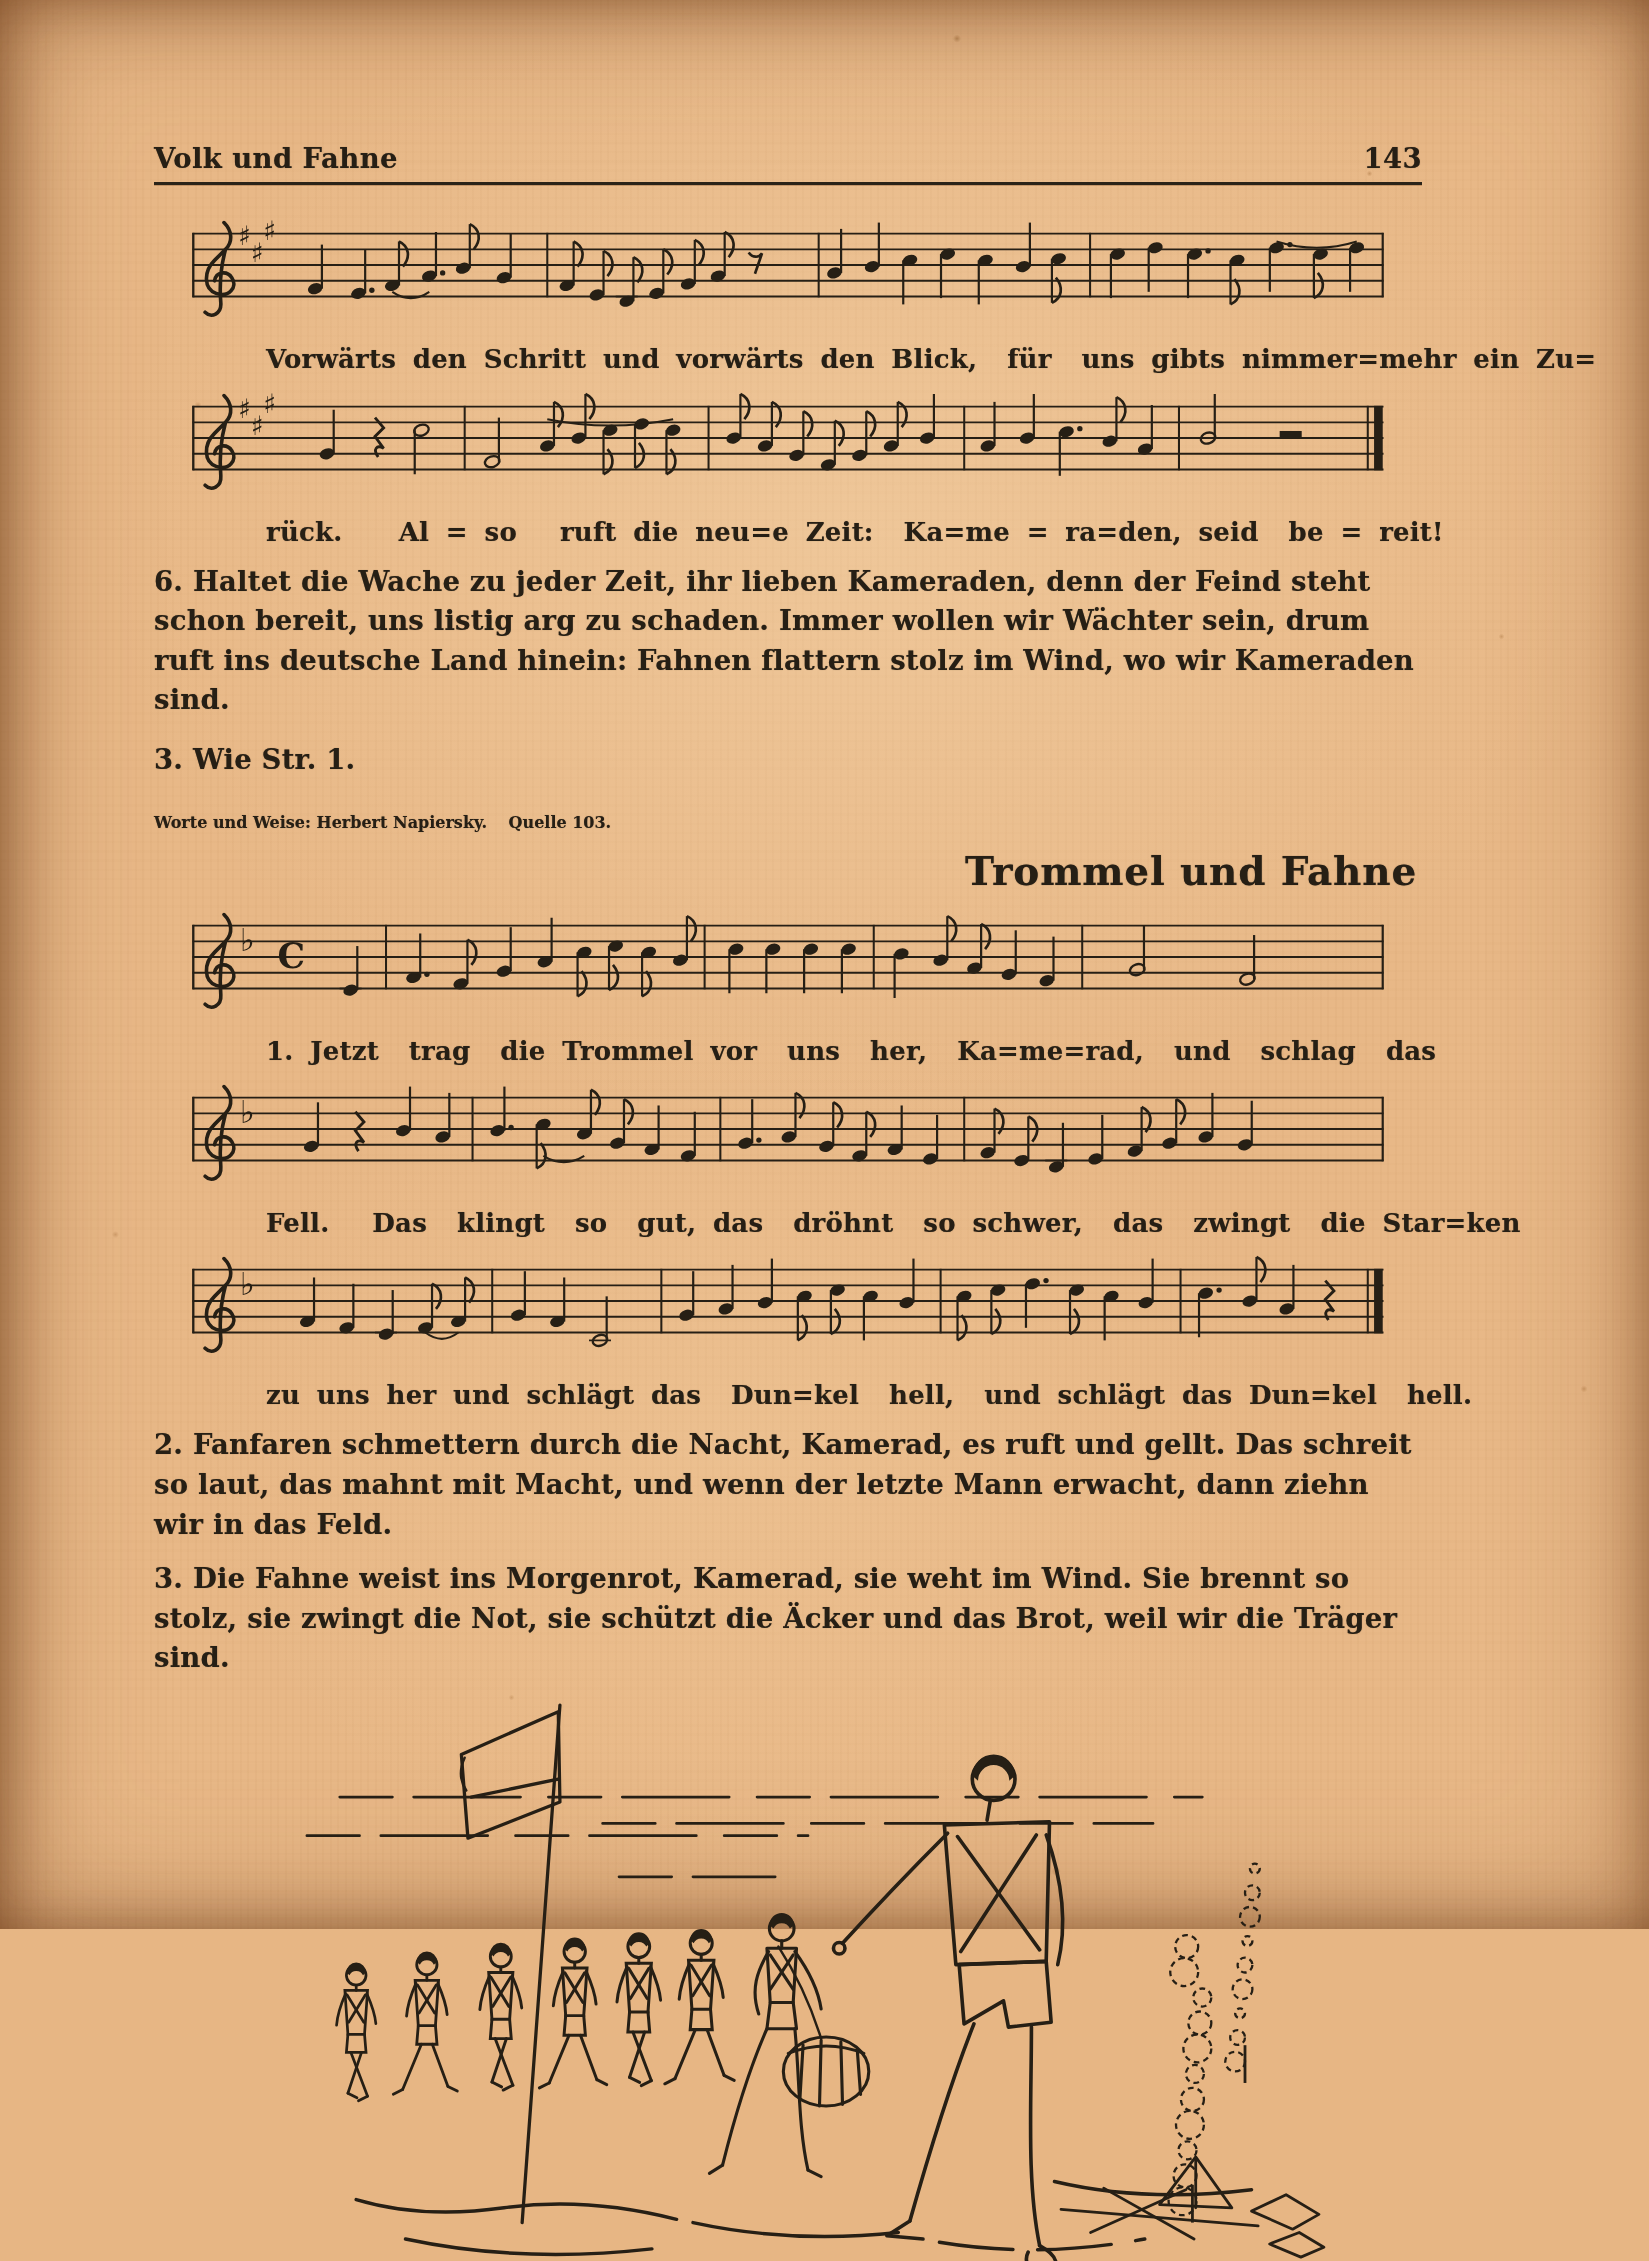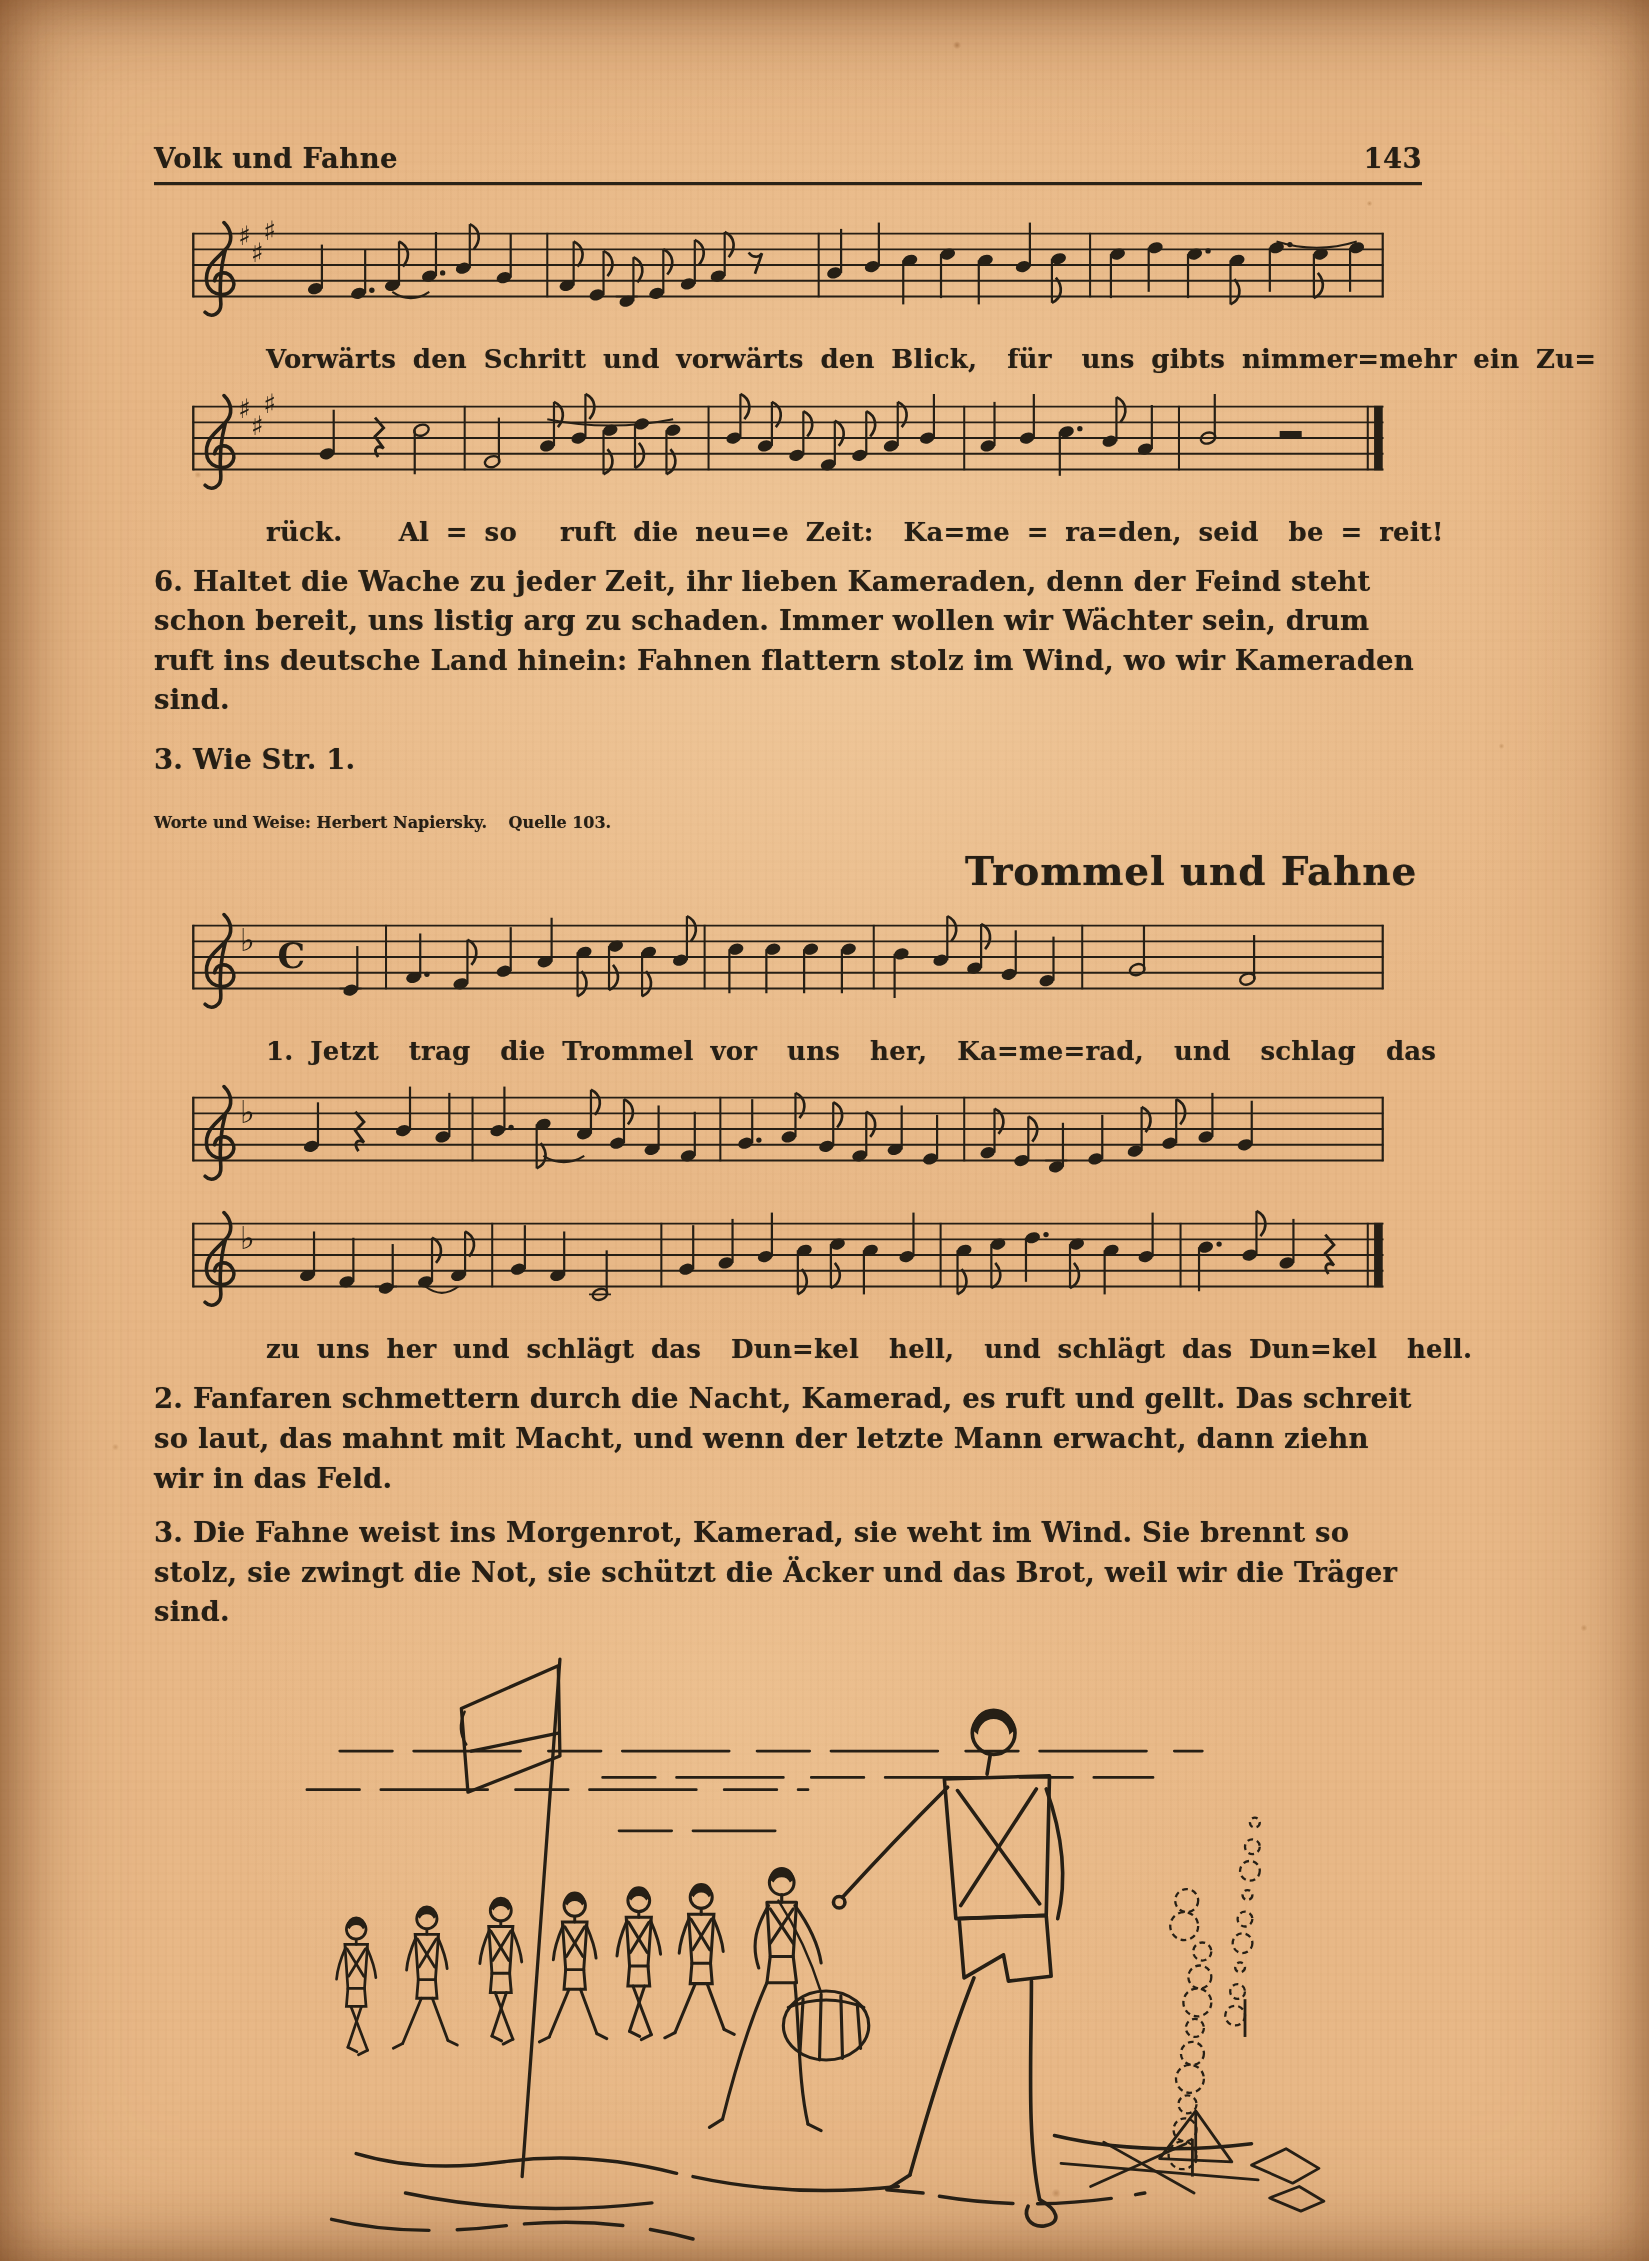--- a/index.html
+++ b/index.html
@@ -2,21 +2,21 @@
 <html style="font-size:13.3px"><head>
 <meta charset="utf-8">
 <style>
   html,body{margin:0;padding:0;}
   body{
     width:1650px;height:2261px;overflow:hidden;
     font-family:"DejaVu Serif","Liberation Serif",serif;
     background:#e7b684;
   }
   .page{
-    position:relative;width:1650px;height:2261px;
+    position:relative;width:1650px;height:1929px;
     background-color:#e8b887;
     background-image:
       radial-gradient(1166px 916px at 52% 28%, rgba(255,233,195,.30), rgba(255,233,195,0) 65%),
       radial-gradient(916px 750px at 45% 75%, rgba(250,220,175,.22), rgba(250,220,175,0) 60%),
       radial-gradient(5px 5px at 12% 21%, rgba(150,95,40,.35), rgba(150,95,40,0) 70%),
       radial-gradient(4.2px 4.2px at 83% 9%, rgba(150,95,40,.4), rgba(150,95,40,0) 70%),
       radial-gradient(5.8px 5.8px at 58% 2%, rgba(140,85,35,.45), rgba(140,85,35,0) 70%),
       radial-gradient(4.2px 4.2px at 91% 33%, rgba(150,95,40,.35), rgba(150,95,40,0) 70%),
       radial-gradient(5px 5px at 7% 64%, rgba(150,95,40,.3), rgba(150,95,40,0) 70%),
       radial-gradient(6.7px 6.7px at 64% 97%, rgba(140,85,35,.35), rgba(140,85,35,0) 70%),
@@ -372,20 +372,21 @@
         <ellipse cx="1292" cy="80" rx="9.5" ry="6.8" transform="rotate(-18 1292 80)" fill="#261f15"></ellipse>
         <line x1="1300.5" y1="80" x2="1300.5" y2="24" stroke="#261f15" stroke-width="2.8"></line>
         <ellipse cx="1342" cy="90" rx="9.5" ry="6.8" transform="rotate(-18 1342 90)" fill="#261f15"></ellipse>
         <line x1="1350.5" y1="90" x2="1350.5" y2="34" stroke="#261f15" stroke-width="2.8"></line>
         <line x1="360" y1="29" x2="360" y2="111" stroke="#261f15" stroke-width="2.6"></line>
         <line x1="675" y1="29" x2="675" y2="111" stroke="#261f15" stroke-width="2.6"></line>
         <line x1="985" y1="29" x2="985" y2="111" stroke="#261f15" stroke-width="2.6"></line>
         <path d="M450 104 Q 476 120 502 104" fill="none" stroke="#261f15" stroke-width="2.6"></path>
         <line x1="1517" y1="29" x2="1517" y2="111" stroke="#261f15" stroke-width="2.8"></line>
       </svg>
+    <div class="lyrics">Fell.  Das  klingt  so  gut, das  dröhnt  so schwer,  das  zwingt  die Star=ken</div>
 
     <svg class="staff-svg tight" viewBox="0 0 1522 150">
         <line x1="4" y1="30" x2="1518" y2="30" stroke="#261f15" stroke-width="2.4"></line>
         <line x1="4" y1="50" x2="1518" y2="50" stroke="#261f15" stroke-width="2.4"></line>
         <line x1="4" y1="70" x2="1518" y2="70" stroke="#261f15" stroke-width="2.4"></line>
         <line x1="4" y1="90" x2="1518" y2="90" stroke="#261f15" stroke-width="2.4"></line>
         <line x1="4" y1="110" x2="1518" y2="110" stroke="#261f15" stroke-width="2.4"></line>
         <line x1="5" y1="29" x2="5" y2="111" stroke="#261f15" stroke-width="3"></line>
         <path d="M44 16 C54 26 56 40 46 50 L32 64 C18 78 18 100 34 106 C50 112 62 98 54 86 C48 77 34 78 32 90 M46 50 C40 72 38 94 40 118 C41 132 28 138 20 130" fill="none" stroke="#261f15" stroke-width="4.6" stroke-linecap="round"></path>
         <text x="64" y="62" font-size="40" font-weight="bold" fill="#261f15" font-family="DejaVu Sans, sans-serif">♭</text>

